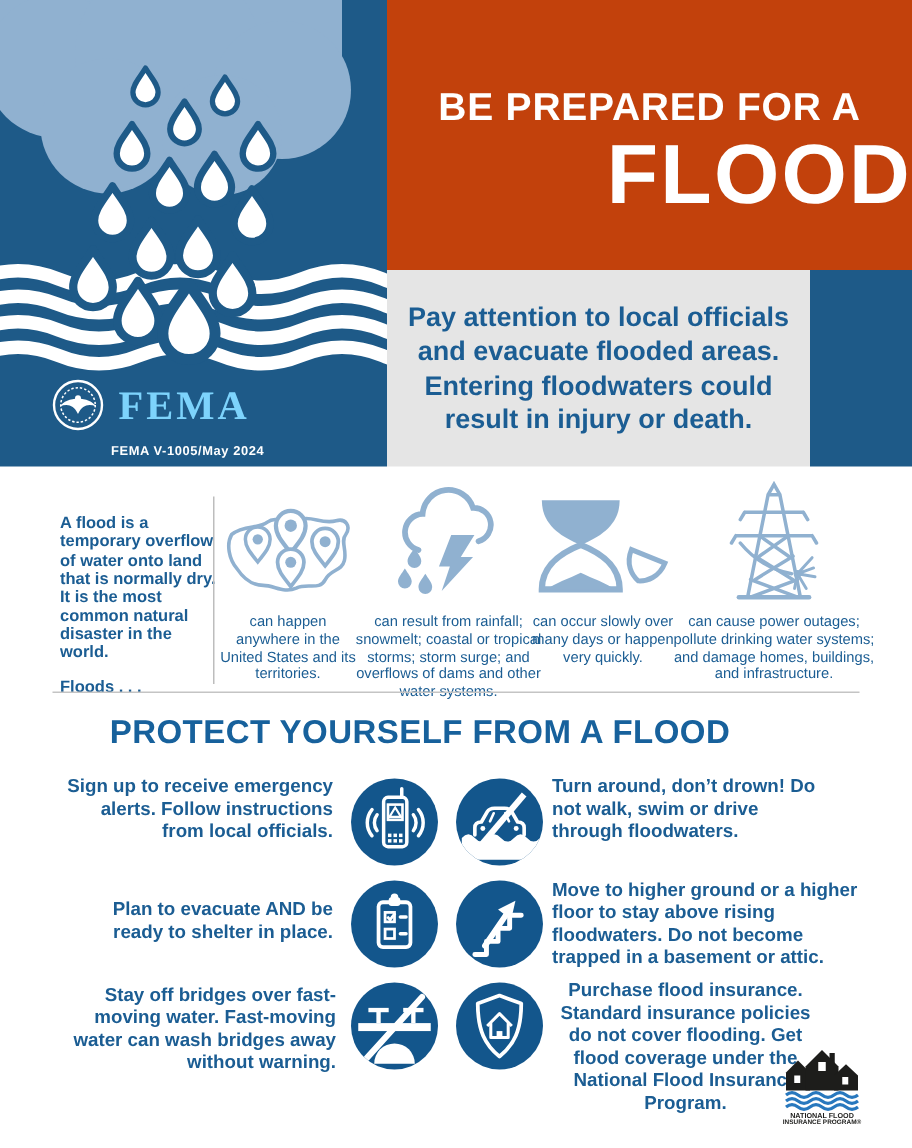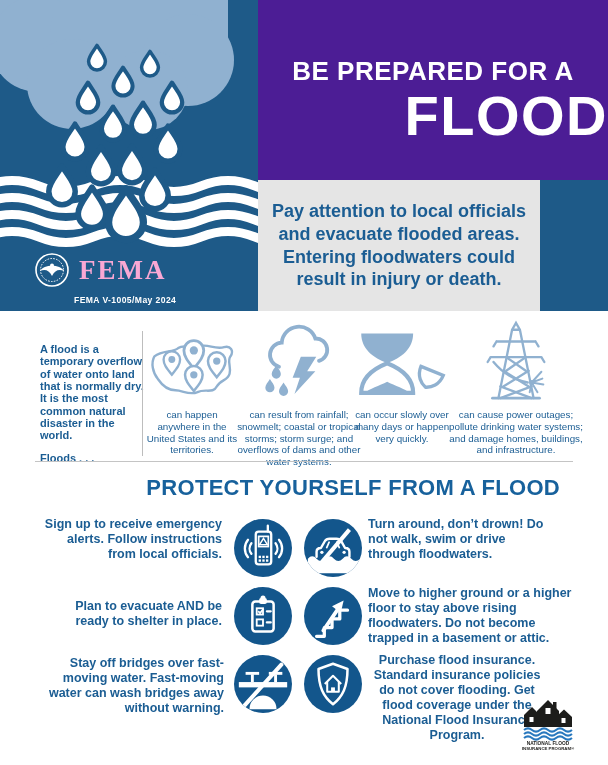--- a/index.html
+++ b/index.html
@@ -1,42 +1,42 @@
 <!DOCTYPE html>
 <html><head>
 <meta charset="utf-8">
 <style>
   html,body{margin:0;padding:0;background:#fff;}
   #page{position:relative;width:608px;height:765px;background:#fff;overflow:hidden;
         font-family:"Liberation Sans",sans-serif;}
   .abs{position:absolute;}
   
   .panel-left{left:0;top:0;width:258px;height:311px;background:#1e5a88;}
-  .header-right{left:258px;top:0;width:350px;height:180px;background:#4c1d95;color:#fff;text-align:center;}
+  .header-right{left:258px;top:0;width:350px;height:180px;background:#c2410c;color:#fff;text-align:center;}
   .kicker{margin-top:56px;font-size:26px;font-weight:bold;letter-spacing:.5px;}
   .bigtitle{font-size:56px;font-weight:bold;letter-spacing:1.5px;line-height:1;margin-top:1px;text-align:right;}
   .callout{left:258px;top:180px;width:282px;height:131px;background:#e5e5e5;display:flex;align-items:center;justify-content:center;}
   .callout-text{font-size:18px;font-weight:bold;color:#1b5d93;text-align:center;line-height:1.26;padding:0 10px;}
   .strip-right{left:540px;top:180px;width:68px;height:131px;background:#1e5a88;}
   .fema-row{left:34px;top:252px;display:flex;align-items:center;}
-  .fema-word{color:#f9a8d4;font-family:"Liberation Serif",serif;font-weight:bold;font-size:27px;letter-spacing:2px;margin-left:9px;}
+  .fema-word{color:#7dd3fc;font-family:"Liberation Serif",serif;font-weight:bold;font-size:27px;letter-spacing:2px;margin-left:9px;}
   .fema-version{left:74px;top:295px;color:#fff;font-size:8.6px;font-weight:bold;letter-spacing:.4px;}
   
   .facts-intro{left:40px;top:343px;width:108px;color:#1b5d93;font-size:11px;font-weight:bold;line-height:1.12;}
   .facts-tail{margin-top:10px;}
   .vdiv{left:142px;top:331px;width:1px;height:125px;background:#bdbdbd;}
   .fact{top:322px;text-align:center;color:#1b5d93;font-size:9.8px;font-weight:normal;line-height:1.2;}
   .fact .icobox{height:82px;display:flex;align-items:flex-end;justify-content:center;margin-bottom:5px;}
   .fact0{left:144px;width:96px;}
   .fact1{left:236px;width:126px;}
   .fact2{left:352px;width:100px;}
   .fact3{left:448px;width:136px;}
   .hrule{left:35px;top:461px;width:538px;height:1px;background:#c4c4c4;}
   
-  .protect-heading{left:0;top:475px;width:560px;text-align:right;color:#17619c;font-size:22px;font-weight:bold;letter-spacing:.3px;}
+  .protect-heading{left:0;top:475px;width:560px;text-align:center;color:#17619c;font-size:22px;font-weight:bold;letter-spacing:.3px;}
   .rtext{color:#1b5d93;font-size:12.5px;font-weight:bold;line-height:1.2;}
   .r0L{left:40px;top:517px;width:182px;text-align:right;}
   .r0R{left:368px;top:517px;width:180px;}
   .r1L{left:40px;top:599px;width:182px;text-align:right;}
   .r1R{left:368px;top:586px;width:210px;}
   .r2L{left:40px;top:656px;width:184px;text-align:right;}
   .r2R{left:368px;top:653px;width:178px;text-align:center;}
   .circle{width:58px;height:58px;border-radius:50%;background:#13568c;overflow:hidden;
           display:flex;align-items:center;justify-content:center;}
   .c0a{left:234px;top:519px;}  .c0b{left:304px;top:519px;}

